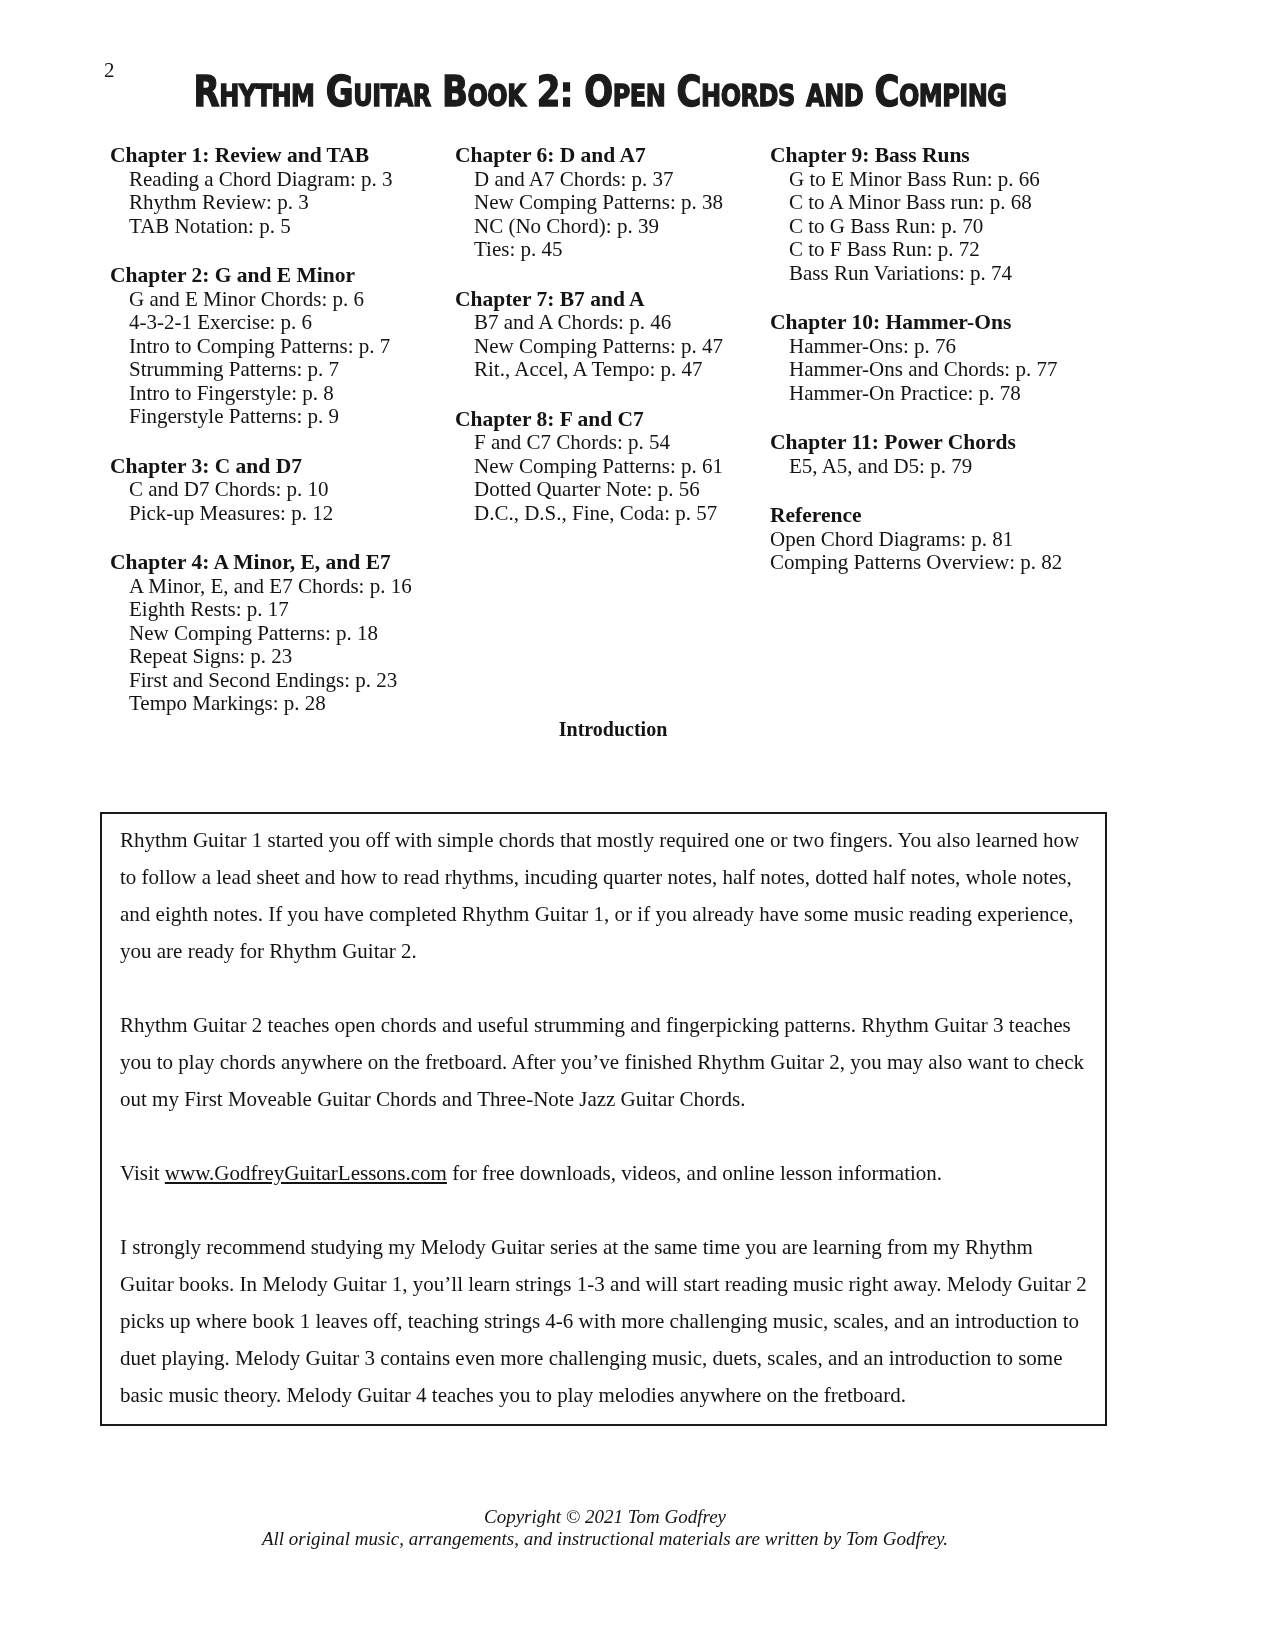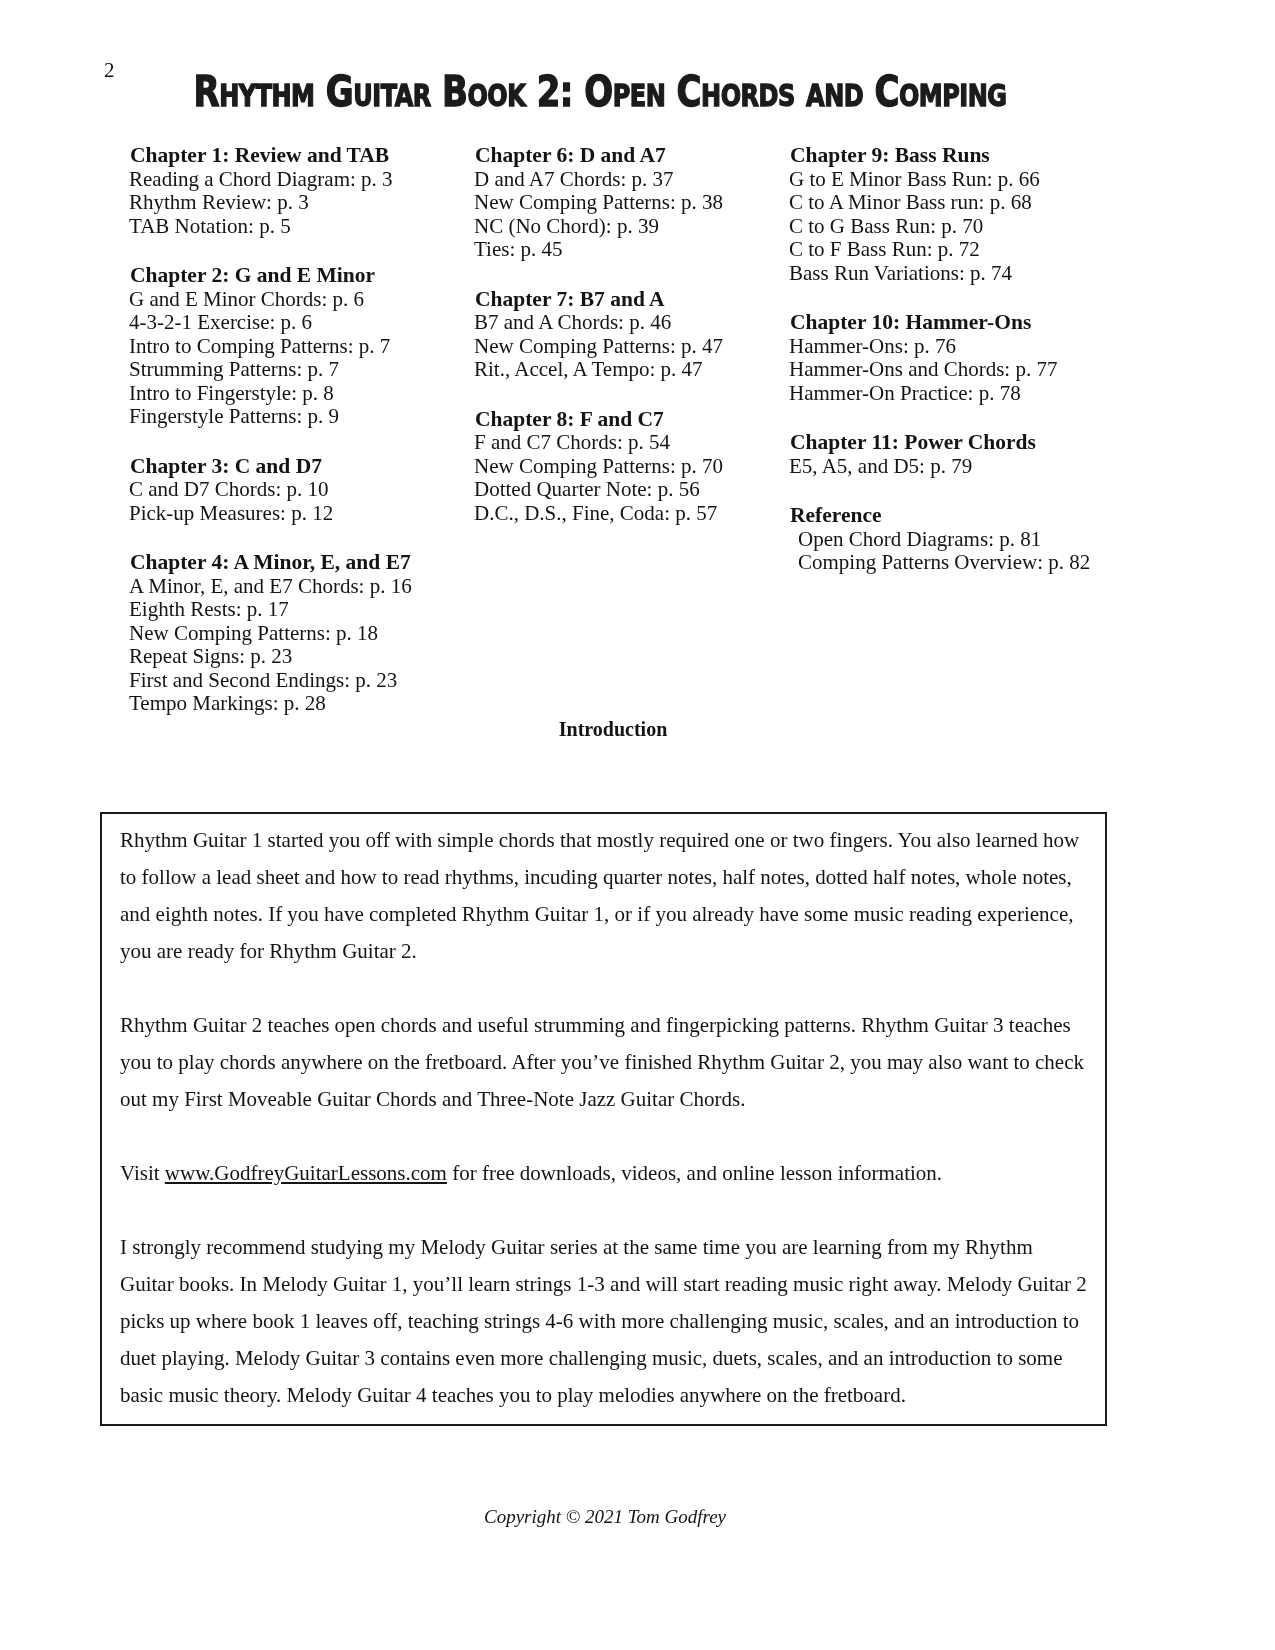--- a/index.html
+++ b/index.html
@@ -21,23 +21,23 @@
     white-space:nowrap;
   }
   .toc{
     position:absolute;left:110px;top:144px;display:flex;align-items:flex-start;
   }
   .toc-col{flex:0 0 auto;}
   .toc-col:nth-child(1){width:345px;}
   .toc-col:nth-child(2){width:315px;}
   .toc-col:nth-child(3){width:340px;}
   .chapter{margin:0 0 26px 0;}
-  .ch-title{font-size:21.5px;font-weight:bold;line-height:23.5px;margin-left:20px;}
+  .ch-title{font-size:21.5px;font-weight:bold;line-height:23.5px;}
   .ch-item{font-size:21px;line-height:23.5px;padding-left:19px;}
-  .ch-item.no-indent{padding-left:0;margin-left:28px;}
+  .ch-item.no-indent{padding-left:0;}
   .intro-heading{
     position:absolute;left:0;top:718px;width:1210px;text-align:center;
     font-size:20px;font-weight:bold;margin-left:8px;
   }
   .intro-box{
     position:absolute;left:100px;top:812px;width:1007px;box-sizing:border-box;
     border:2px solid #1a1a1a;padding:8px 18px 10px 18px;
   }
   .intro-box p{
     margin:0 0 37px 0;font-size:21px;line-height:37px;
@@ -99,21 +99,21 @@
       </div>
       <div class="chapter">
         <div class="ch-title">Chapter 7: B7 and A</div>
         <div class="ch-item">B7 and A Chords: p. 46</div>
         <div class="ch-item">New Comping Patterns: p. 47</div>
         <div class="ch-item">Rit., Accel, A Tempo: p. 47</div>
       </div>
       <div class="chapter">
         <div class="ch-title">Chapter 8: F and C7</div>
         <div class="ch-item">F and C7 Chords: p. 54</div>
-        <div class="ch-item">New Comping Patterns: p. 70</div>
+        <div class="ch-item">New Comping Patterns: p. 61</div>
         <div class="ch-item">Dotted Quarter Note: p. 56</div>
         <div class="ch-item">D.C., D.S., Fine, Coda: p. 57</div>
       </div>
     </div>
     <div class="toc-col">
       <div class="chapter">
         <div class="ch-title">Chapter 9: Bass Runs</div>
         <div class="ch-item">G to E Minor Bass Run: p. 66</div>
         <div class="ch-item">C to A Minor Bass run: p. 68</div>
         <div class="ch-item">C to G Bass Run: p. 70</div>
@@ -142,13 +142,14 @@
 
 <div class="intro-box">
   <p><span class="it">Rhythm Guitar 1</span><span> started you off with simple chords that mostly required one or two fingers. You also learned how to follow a lead sheet and how to read rhythms, incuding quarter notes, half notes, dotted half notes, whole notes, and eighth notes. If you have completed </span><span class="it">Rhythm Guitar 1</span><span>, or if you already have some music reading experience, you are ready for </span><span class="it">Rhythm Guitar 2</span><span>.</span></p>
   <p><span class="it">Rhythm Guitar 2</span><span> teaches open chords and useful strumming and fingerpicking patterns. </span><span class="it">Rhythm Guitar 3</span><span> teaches you to play chords anywhere on the fretboard. After you’ve finished </span><span class="it">Rhythm Guitar 2</span><span>, you may also want to check out my </span><span class="it">First Moveable Guitar Chords</span><span> and </span><span class="it">Three-Note Jazz Guitar Chords</span><span>.</span></p>
   <p><span>Visit </span><span class="ul">www.GodfreyGuitarLessons.com</span><span> for free downloads, videos, and online lesson information.</span></p>
   <p><span>I strongly recommend studying my </span><span class="it">Melody Guitar</span><span> series at the same time you are learning from my </span><span class="it">Rhythm Guitar</span><span> books. In </span><span class="it">Melody Guitar 1</span><span>, you’ll learn strings 1-3 and will start reading music right away. </span><span class="it">Melody Guitar 2</span><span> picks up where book 1 leaves off, teaching strings 4-6 with more challenging music, scales, and an introduction to duet playing. </span><span class="it">Melody Guitar 3</span><span> contains even more challenging music, duets, scales, and an introduction to some basic music theory. </span><span class="it">Melody Guitar 4</span><span> teaches you to play melodies anywhere on the fretboard.</span></p>
 </div>
 
 <div class="footer">
   <div>Copyright © 2021 Tom Godfrey</div>
+  <div>All original music, arrangements, and instructional materials are written by Tom Godfrey.</div>
 </div>
 
 </body></html>

